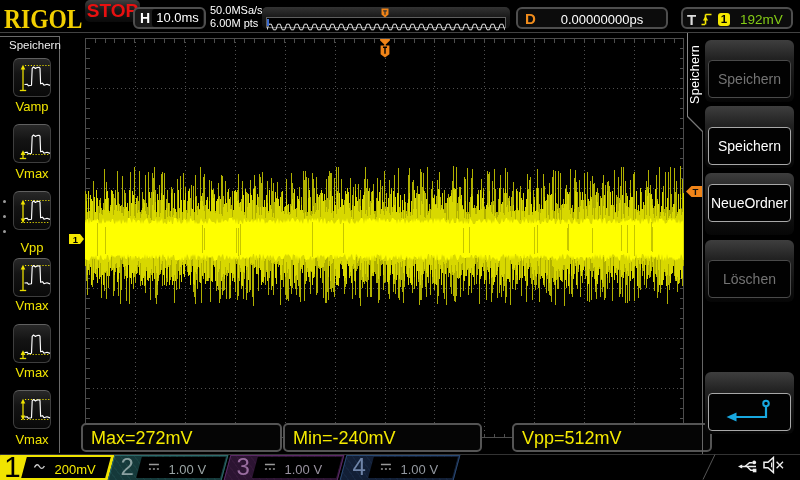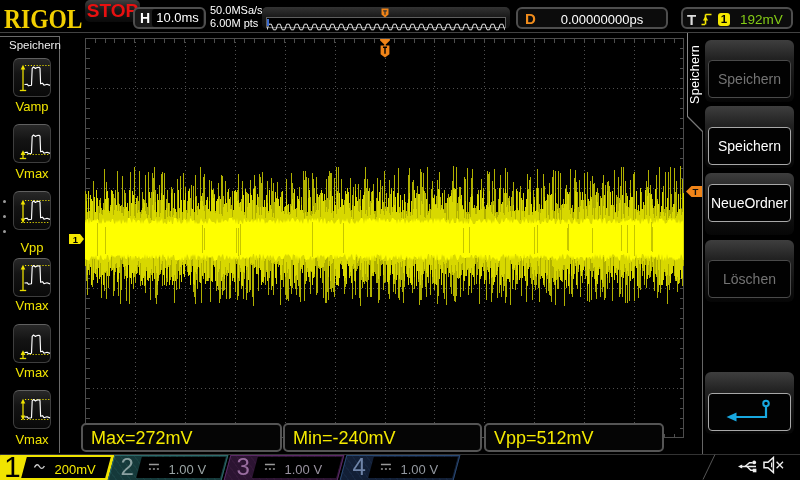--- a/index.html
+++ b/index.html
@@ -208,21 +208,21 @@
 <path d="M3 8.3h4M5 8.3v6.4" stroke="#000" stroke-width="1.4" fill="none"></path>
   </svg>
 
 <svg class="abs" style="left:686px;top:185.5px" width="16" height="11" viewBox="0 0 16 11">
 <path d="M16 0H5.5L0 5.5 5.5 11H16z" fill="#f08418"></path>
 <text x="6.5" y="9" font-size="9.5" font-weight="bold" fill="#111" font-family="Liberation Sans">T</text>
   </svg>
 
 <div class="mebox" style="left:81px;width:201px">Max=272mV</div>
 <div class="mebox" style="left:283px;width:199px">Min=-240mV</div>
-<div class="mebox" style="left:484px;width:180px">Vpp=512mV</div>
+<div class="mebox" style="left:512px;width:200px">Vpp=512mV</div>
 
 <div id="rside-border"></div>
 <div id="rtab-line"></div>
 <svg class="abs" style="left:687px;top:116px" width="16" height="16" viewBox="0 0 16 16">
 <path d="M0.5 0.5L15.5 15.5" stroke="#777" stroke-width="1.2"></path>
   </svg>
 <div id="rtabtext">Speichern</div>
 <div class="skout" style="top:40px"></div>
 <div class="sk skoff" style="top:60px">Speichern</div>
 <div class="skout" style="top:106px"></div>

